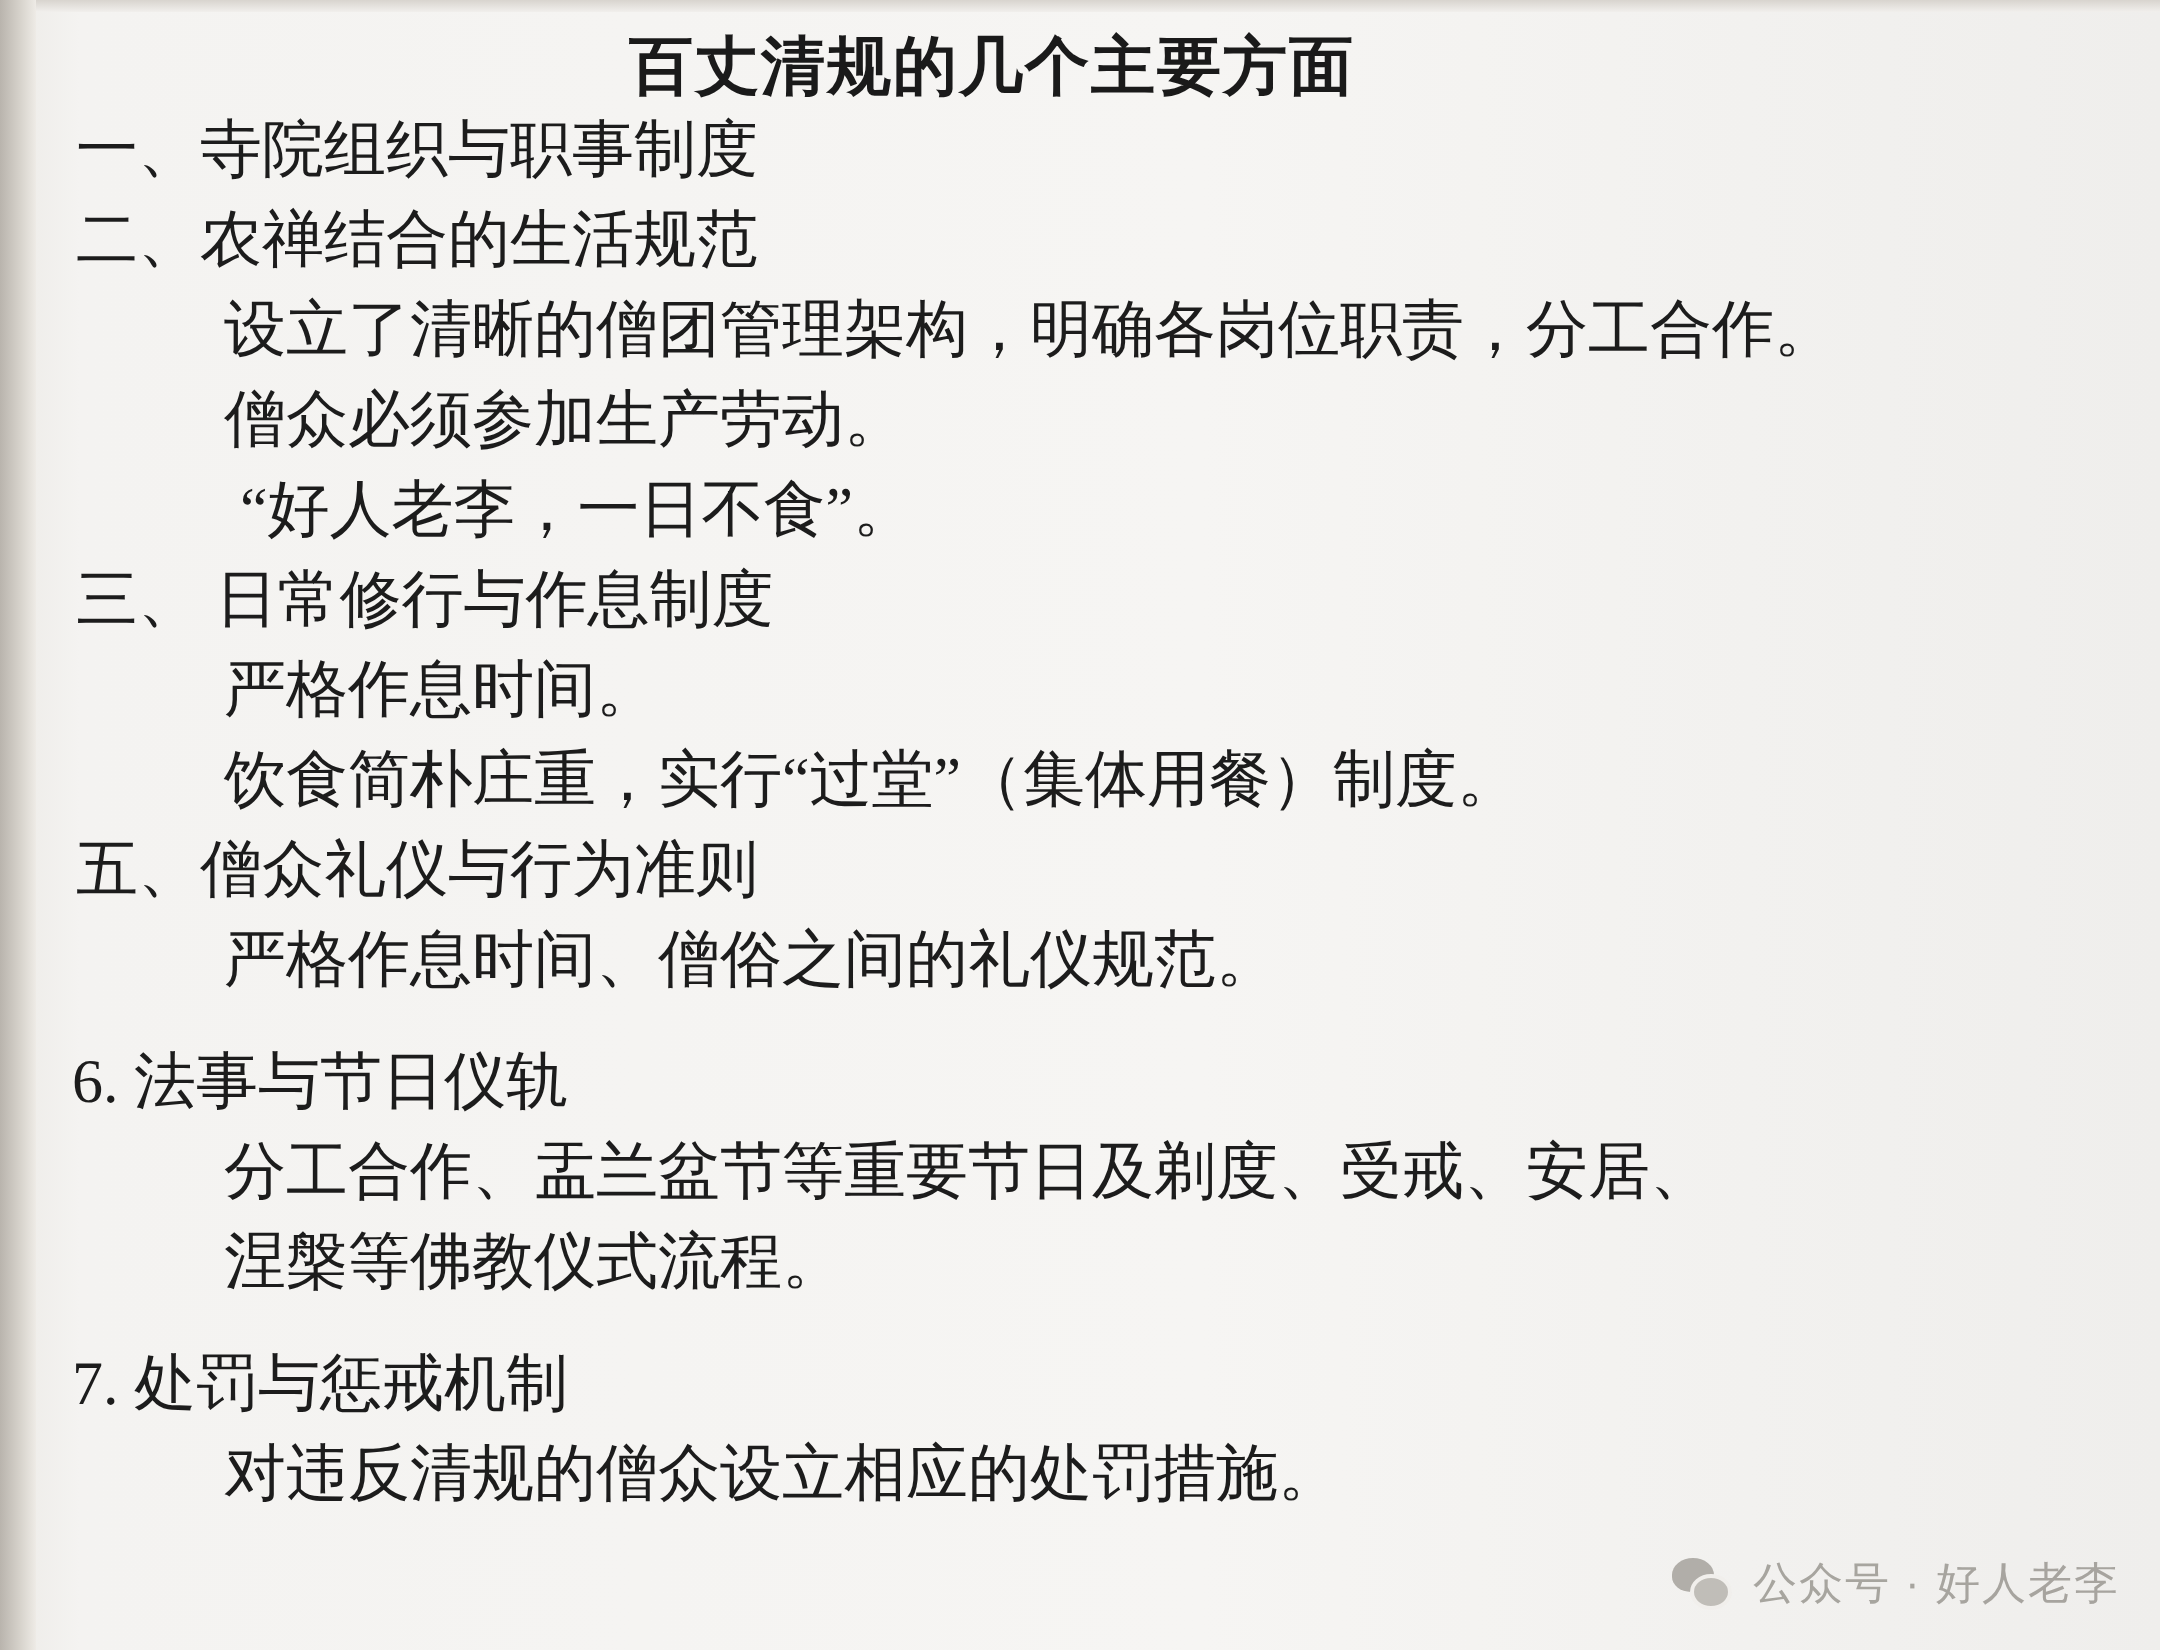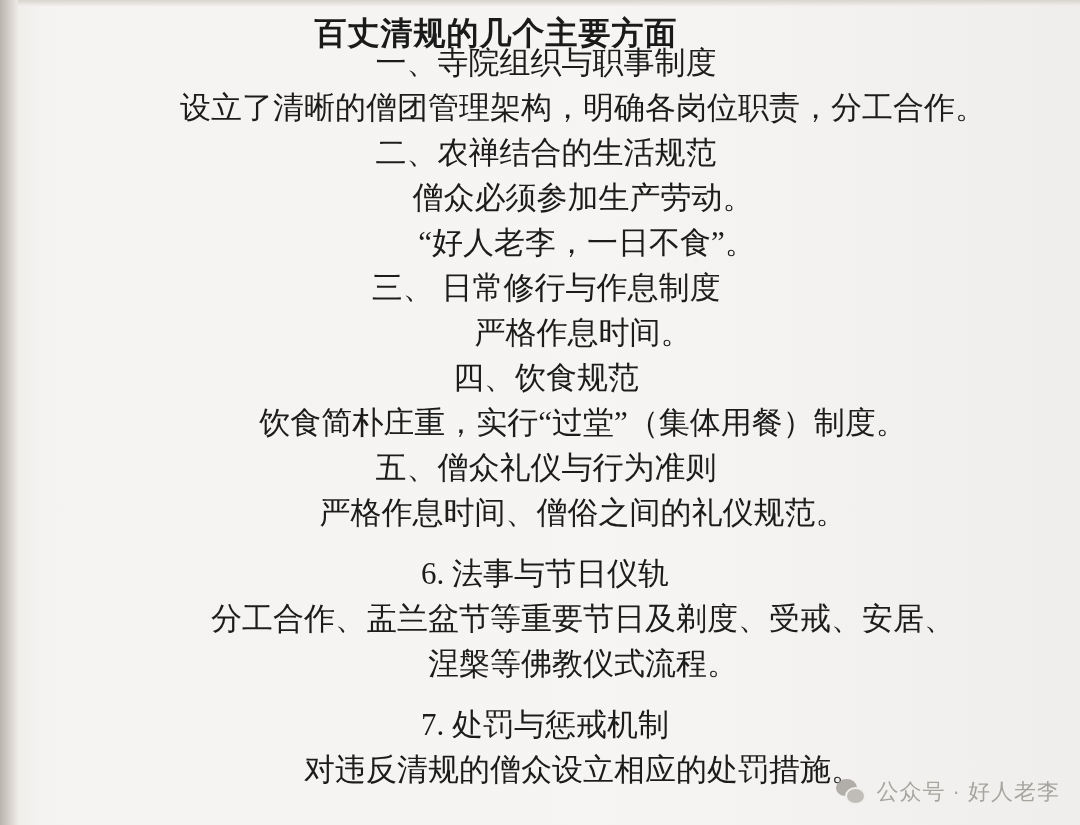--- a/index.html
+++ b/index.html
@@ -45,24 +45,23 @@
     left: 0;
     width: 992px;
     text-align: center;
     font-size: 32px;
     font-weight: bold;
     color: #1a1a1a;
     letter-spacing: 1px;
   }
   #content {
     position: absolute;
-    top: 40px;
+    top: 52px;
     left: 34px;
     width: 1020px;
-    text-align: center;
   }
   .line {
     color: #1c1c1c;
     white-space: nowrap;
     font-size: 31px;
     line-height: 45px;
   }
   .heading {
     padding-left: 4px;
   }
@@ -115,27 +114,26 @@
 <body>
 
 <div id="page">
   <div id="top-edge"></div>
   <div id="left-edge"></div>
 
   <div id="title">百丈清规的几个主要方面</div>
 
   <div id="content">
     <div class="line heading">一、寺院组织与职事制度</div>
+    <div class="line heading">二、农禅结合的生活规范</div>
     <div class="line sub">设立了清晰的僧团管理架构，明确各岗位职责，分工合作。</div>
-    <div class="line heading">二、农禅结合的生活规范</div>
     <div class="line sub">僧众必须参加生产劳动。</div>
     <div class="line sub2">“好人老李，一日不食”。</div>
     <div class="line heading">三、 日常修行与作息制度</div>
     <div class="line sub">严格作息时间。</div>
-    <div class="line heading">四、饮食规范</div>
     <div class="line sub">饮食简朴庄重，实行“过堂”（集体用餐）制度。</div>
     <div class="line heading">五、僧众礼仪与行为准则</div>
     <div class="line sub">严格作息时间、僧俗之间的礼仪规范。</div>
     <div class="line num-heading">6. 法事与节日仪轨</div>
     <div class="line sub">分工合作、盂兰盆节等重要节日及剃度、受戒、安居、</div>
     <div class="line sub">涅槃等佛教仪式流程。</div>
     <div class="line num-heading">7. 处罚与惩戒机制</div>
     <div class="line sub">对违反清规的僧众设立相应的处罚措施。</div>
   </div>
 

